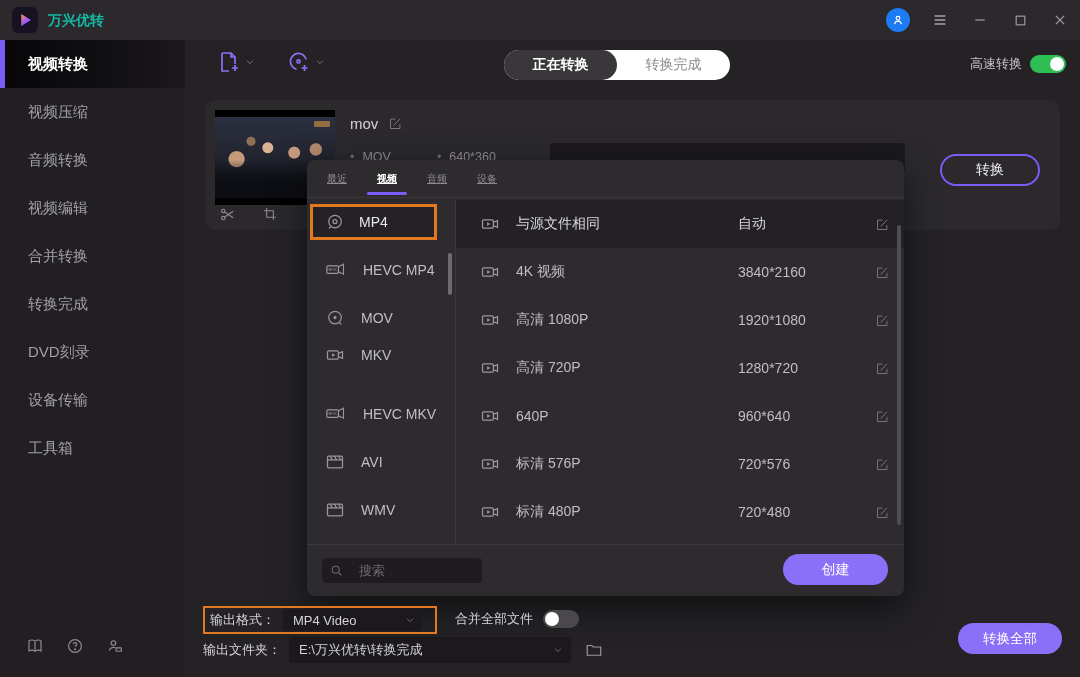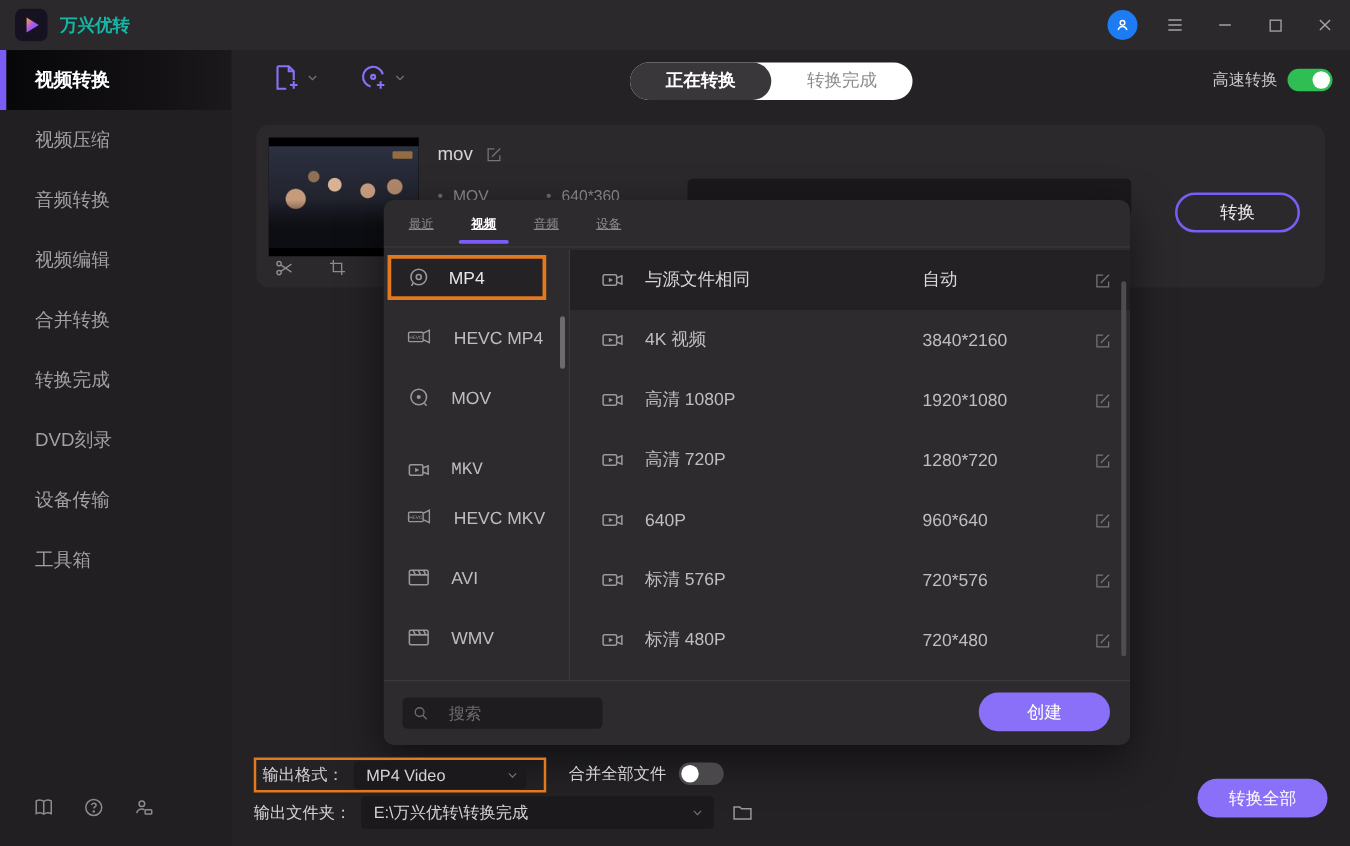--- a/index.html
+++ b/index.html
@@ -331,21 +331,21 @@
         <div class="fmt-row" style="top: 94px;">
           <span class="ficon">
             <svg width="20" height="20" viewBox="0 0 24 24" fill="none" stroke="currentColor" stroke-width="1.5">
               <circle cx="12" cy="11.5" r="7.5"></circle>
               <circle cx="12" cy="11.5" r="1.2" fill="currentColor"></circle>
               <path d="M17.5 17.5L19.5 20"></path>
             </svg>
           </span>
           <span>MOV</span>
         </div>
-        <div class="fmt-row" style="top: 152px; font-family: Liberation Mono, monospace;">
+        <div class="fmt-row" style="top: 131px;">
           <span class="ficon">
             <svg width="20" height="20" viewBox="0 0 24 24" fill="none" stroke="currentColor" stroke-width="1.5">
               <rect x="3" y="7" width="13" height="10" rx="1.5"></rect>
               <path d="M8.5 9.8l4 2.2-4 2.2z" fill="currentColor" stroke="none"></path>
               <path d="M16 10l5-2v8l-5-2"></path>
             </svg>
           </span>
           <span>MKV</span>
         </div>
         <div class="fmt-row" style="top: 190px;">

